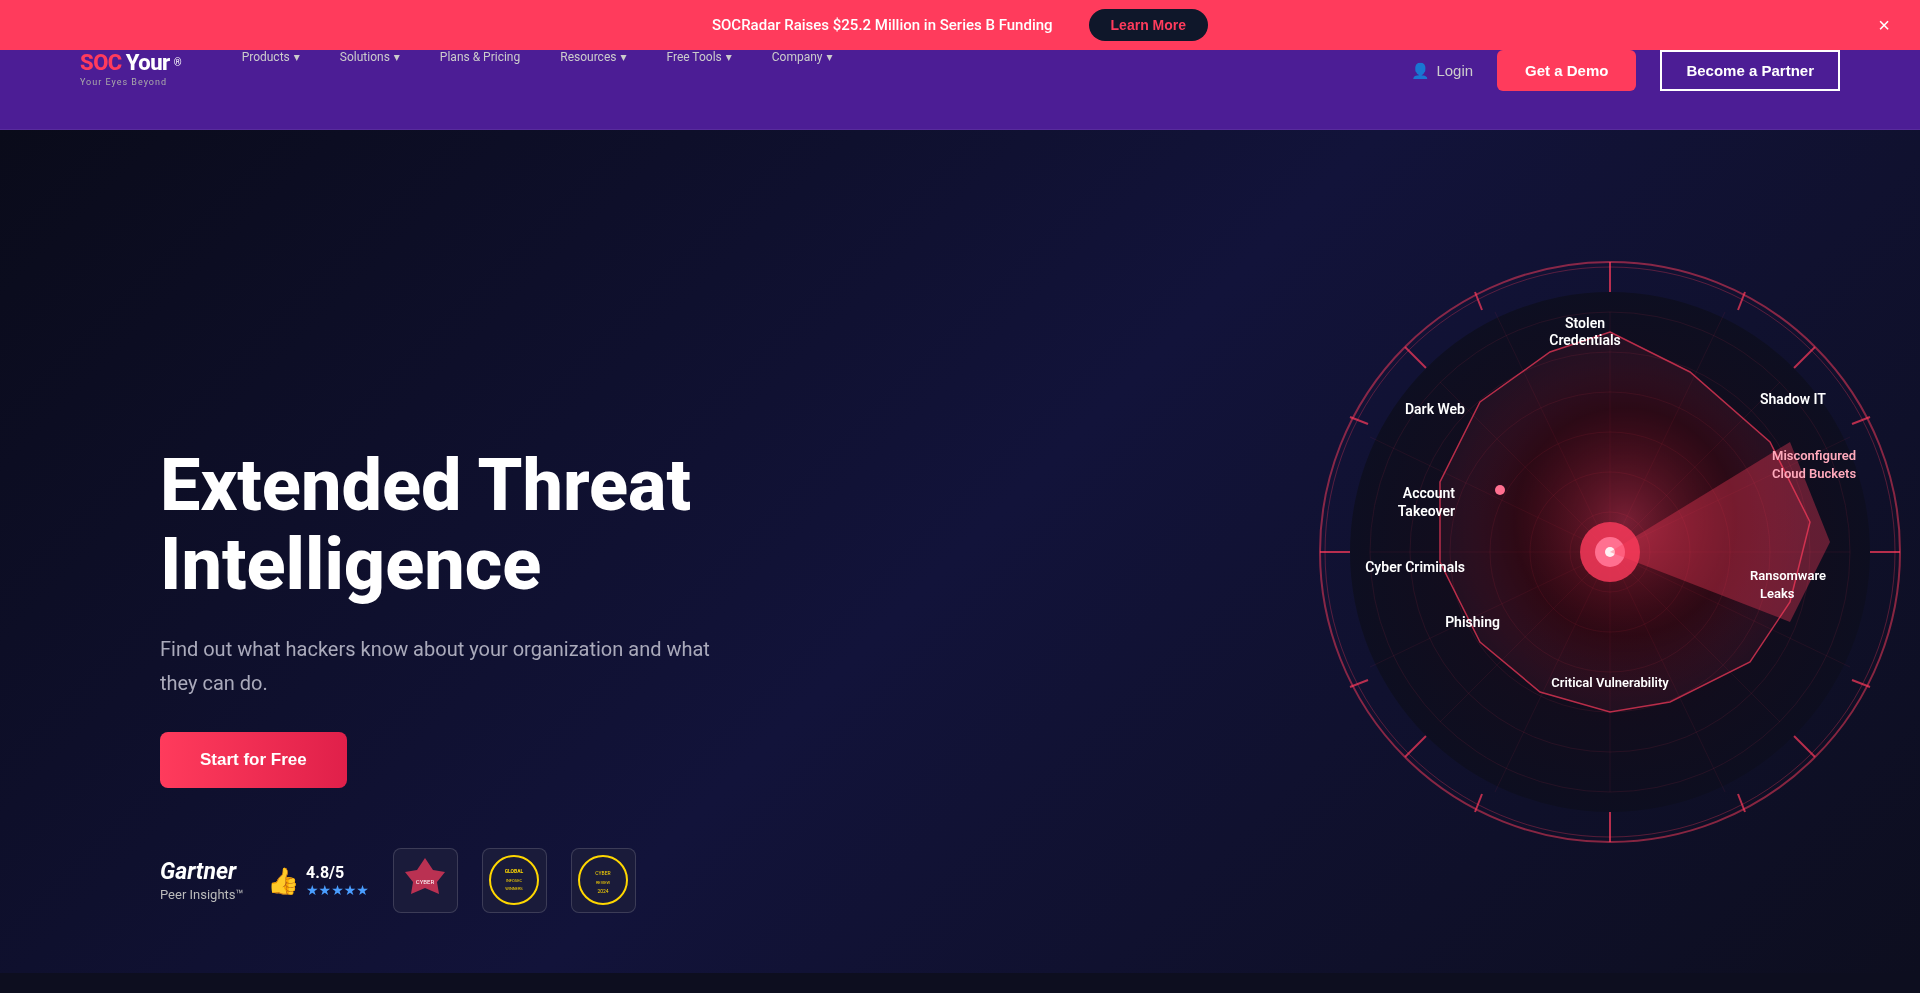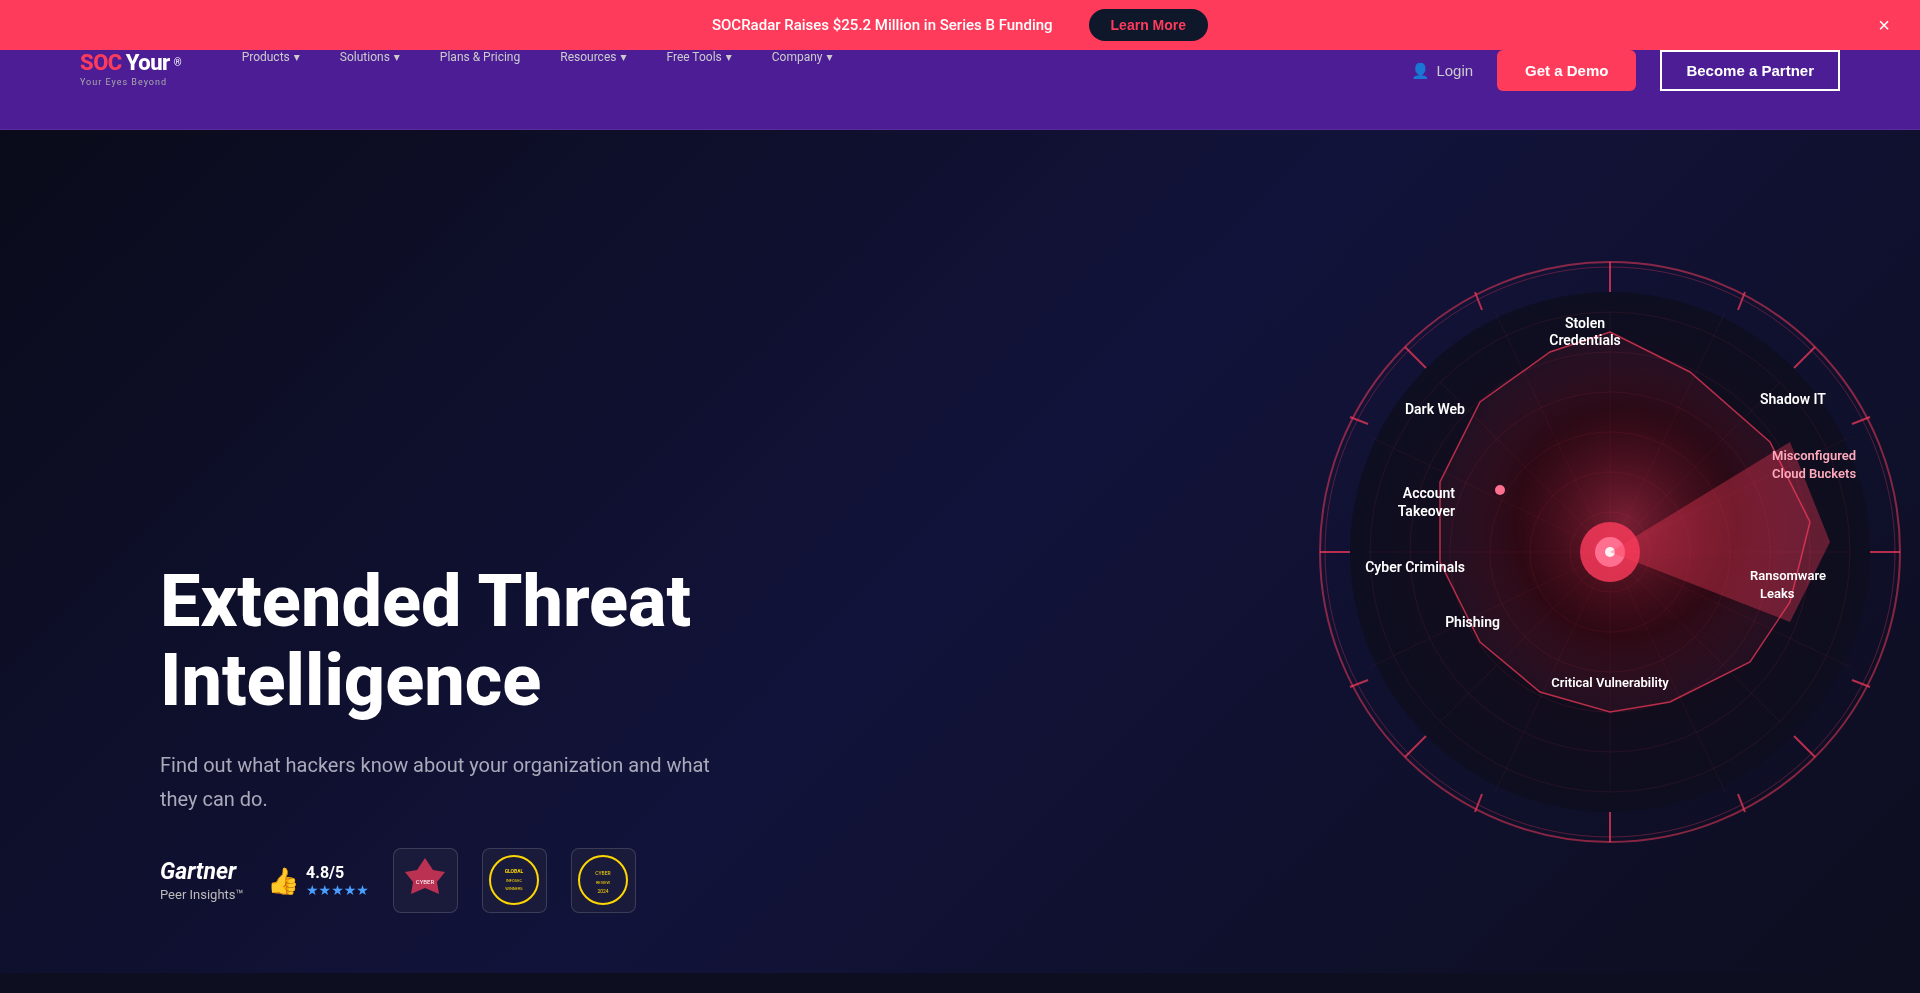--- a/index.html
+++ b/index.html
@@ -293,20 +293,21 @@
 
 <section class="hero">
   <div class="hero-content">
     <h1 class="hero-title">
       <span>Extended Threat</span><br>
       <span>Intelligence</span>
     </h1>
     <p class="hero-subtitle">
       <span>Find out what hackers know about your organization and what they can do.</span><br>
     </p>
+    <button class="start-free-btn">Start for Free</button>
 
     <div class="badges-row">
 
       <div style="display:flex;flex-direction:column;line-height:1.3;">
         <span style="font-size:23px;font-weight:700;color:#fff;font-style:italic;">Gartner</span>
         <span style="font-size:13px;color:#bbb;">Peer Insights™</span>
       </div>
 
       <div class="rating-area">
         <span style="font-size:26px;color:#4a9eff;">👍</span>

